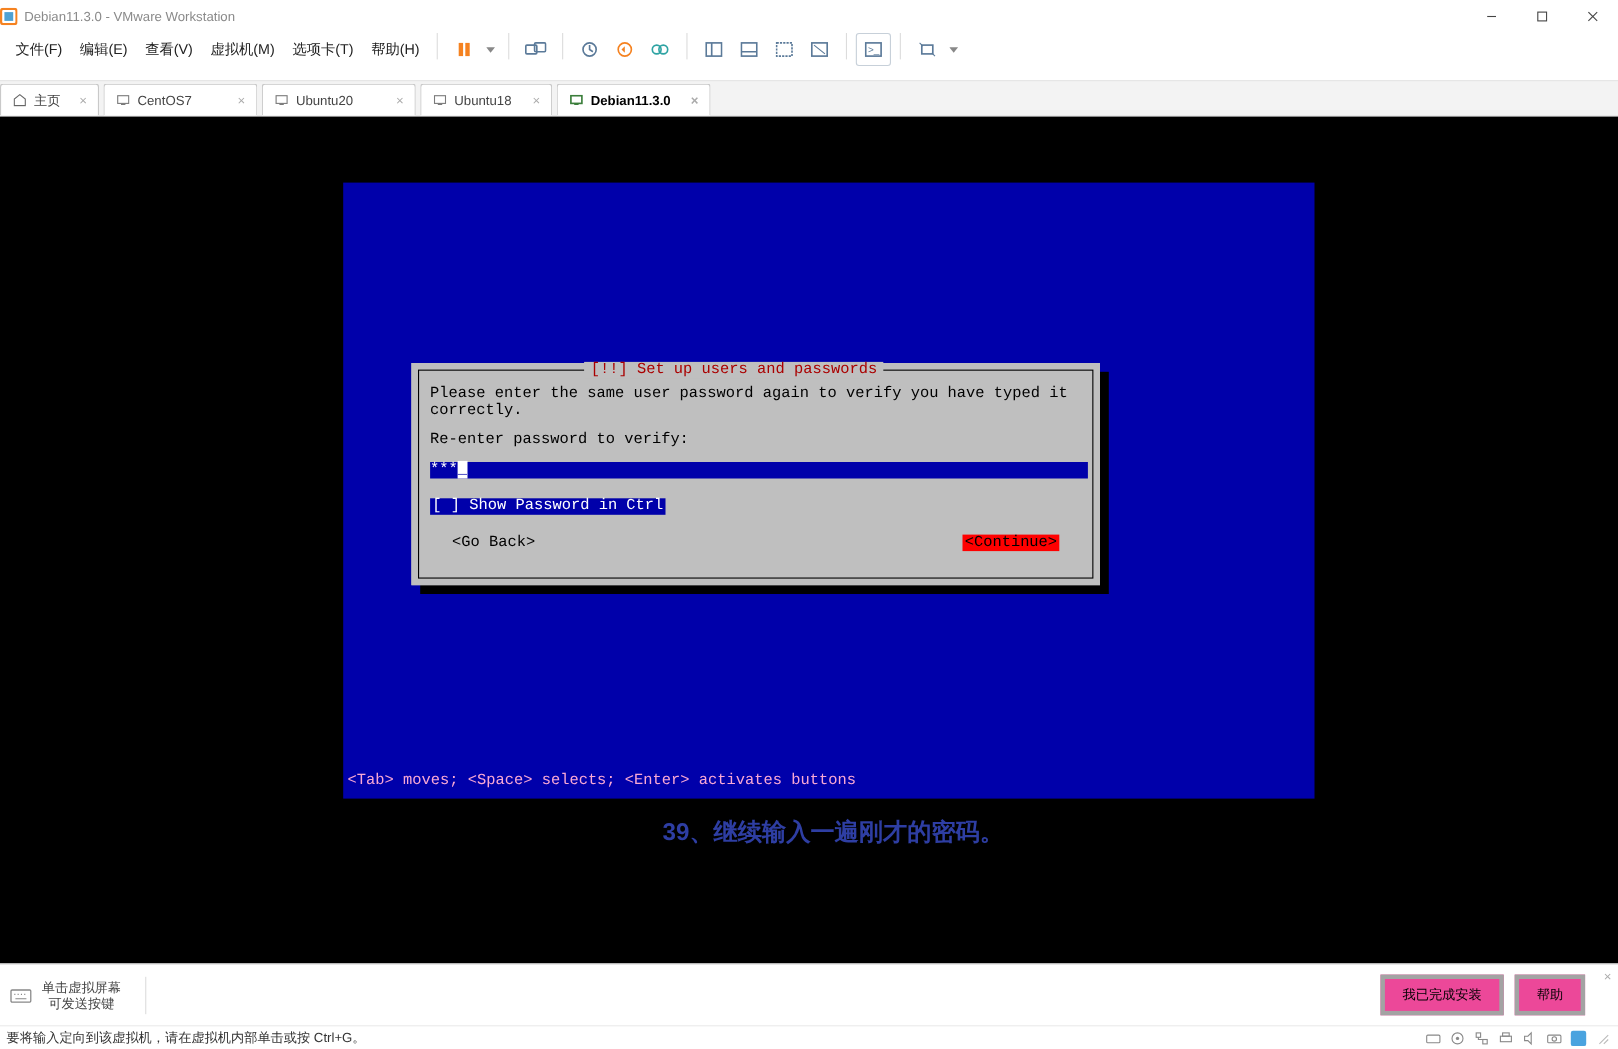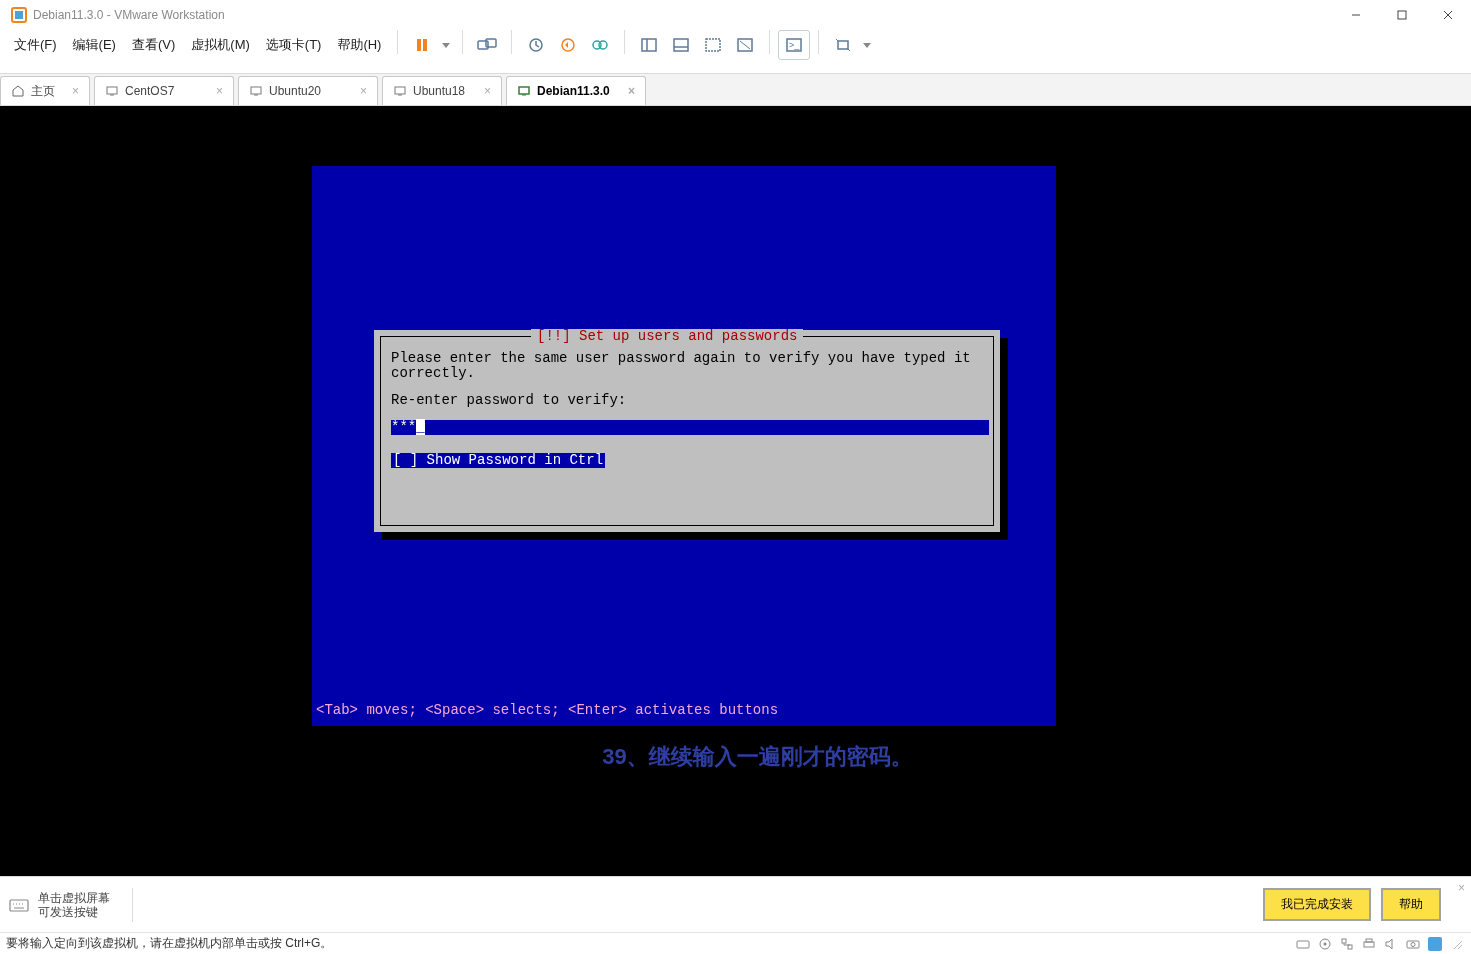--- a/index.html
+++ b/index.html
@@ -11,21 +11,21 @@
   height: 954px;
   overflow: hidden;
   display: flex;
   flex-direction: column;
 }
 .titlebar {
   height: 30px;
   background: #fff;
   display: flex;
   align-items: center;
-  padding-left: 11px;
+  padding-left: 0;
   color: #8a8a8a;
   font-size: 12px;
 }
 .titlebar .icon {
   width: 16px; height: 16px; margin-right: 6px;
   display: inline-flex; align-items: center; justify-content: center;
 }
 .titlebar .controls {
   margin-left: auto; display: flex;
 }
@@ -74,21 +74,21 @@
 }
 .tab.home { min-width: 90px; }
 .tab.active { font-weight: 600; color: #000; }
 .tab .tab-icon { width: 14px; height: 14px; margin-right: 6px; display: inline-flex; align-items: center; justify-content: center; }
 .tab .close { margin-left: auto; color: #aaa; padding-left: 8px; }
 .vm-area {
   flex: 1; background: #000; position: relative; overflow: hidden;
 }
 .guest {
   position: absolute; left: 312px; top: 60px;
-  width: 744px; height: 560px;
+  width: 883px; height: 560px;
   background: #0000aa;
   font-family: "Courier New", monospace;
   font-size: 14px; line-height: 15px;
   color: #c0c0c0;
 }
 .dialog-shadow {
   position: absolute; left: 70px; top: 172px; width: 626px; height: 202px;
   background: #000;
 }
 .dialog {
@@ -127,29 +127,29 @@
 .help-line {
   position: absolute; left: 4px; bottom: 8px; color: #f9a8d4;
 }
 .caption-below {
   position: absolute; left: 0; right: 0; top: 636px; text-align: center;
   color: #2e3ea3; font-family: "Microsoft YaHei", sans-serif;
   font-size: 22px; font-weight: 700; margin-left: 44px;
 }
 .hintbar {
   height: 56px; background: #fff; border-top: 1px solid #dcdcdc;
-  display: flex; align-items: center; padding: 0 8px; position: relative;
+  display: flex; align-items: center; padding: 0 8px; position: relative; text-align: center;
 }
 .hint-icon { width: 22px; height: 22px; margin-right: 8px; color: #6a6a6a; display: inline-flex; align-items:center; justify-content:center;}
 .hint-title { color: #444; font-size: 12px; line-height: 14px; margin-right: 12px; }
 .hint-sep { width: 1px; height: 34px; background: #dcdcdc; margin: 0 10px; }
 .hint-text { color: #444; font-size: 12px; }
 .hint-close { position: absolute; right: 6px; top: 4px; color: #aaa; cursor: pointer; }
 .hint-btns { margin-left: auto; display: flex; gap: 10px; margin-right: 22px; }
-.hint-btn { border: 2px solid #a3a3a3; background: #fde047; padding: 6px 16px; cursor: pointer; }
+.hint-btn { border: 4px solid #a3a3a3; background: #ec4899; padding: 6px 16px; cursor: pointer; }
 .statusbar {
   height: 22px; background: #fff; border-top: 1px solid #e6e6e6;
   display: flex; align-items: center; font-size: 12px; color: #333;
   padding: 0 6px;
   justify-content: center;
 }
 .statusbar .tray { margin-left: auto; display: flex; gap: 6px; color: #7a7a7a; align-items: center; }
 .tray .ticon { width: 16px; height: 16px; display: inline-flex; align-items: center; justify-content: center; }
 .tray .record { width: 14px; height: 14px; background: #4aa3df; border-radius: 2px; }
 svg { display: block; }
@@ -337,20 +337,24 @@
   <div class="guest">
     <div class="dialog-shadow"></div>
     <div class="dialog">
       <div class="dialog-inner">
         <div class="dialog-title">[!!] Set up users and passwords</div>
         <div class="dialog-body">
           <div class="dialogueline">Please enter the same user password again to verify you have typed it correctly.</div>
           <div class="dialogueline">Re-enter password to verify:</div>
           <div class="pw-field"><span class="mask">***</span><span style="background:#fff;color:#0000aa;">_</span></div>
           <div class="check-row">[ ] Show Password in Ctrl</div>
+          <div class="nav-row">
+            <span class="nav-back">&lt;Go Back&gt;</span>
+            <span class="nav-continue">&lt;Continue&gt;</span>
+          </div>
         </div>
       </div>
     </div>
     <div class="help-line">&lt;Tab&gt; moves; &lt;Space&gt; selects; &lt;Enter&gt; activates buttons</div>
   </div>
   <div class="caption-below">39、继续输入一遍刚才的密码。</div>
 </div>
 
 <div class="hintbar">
   <span class="hint-icon">

